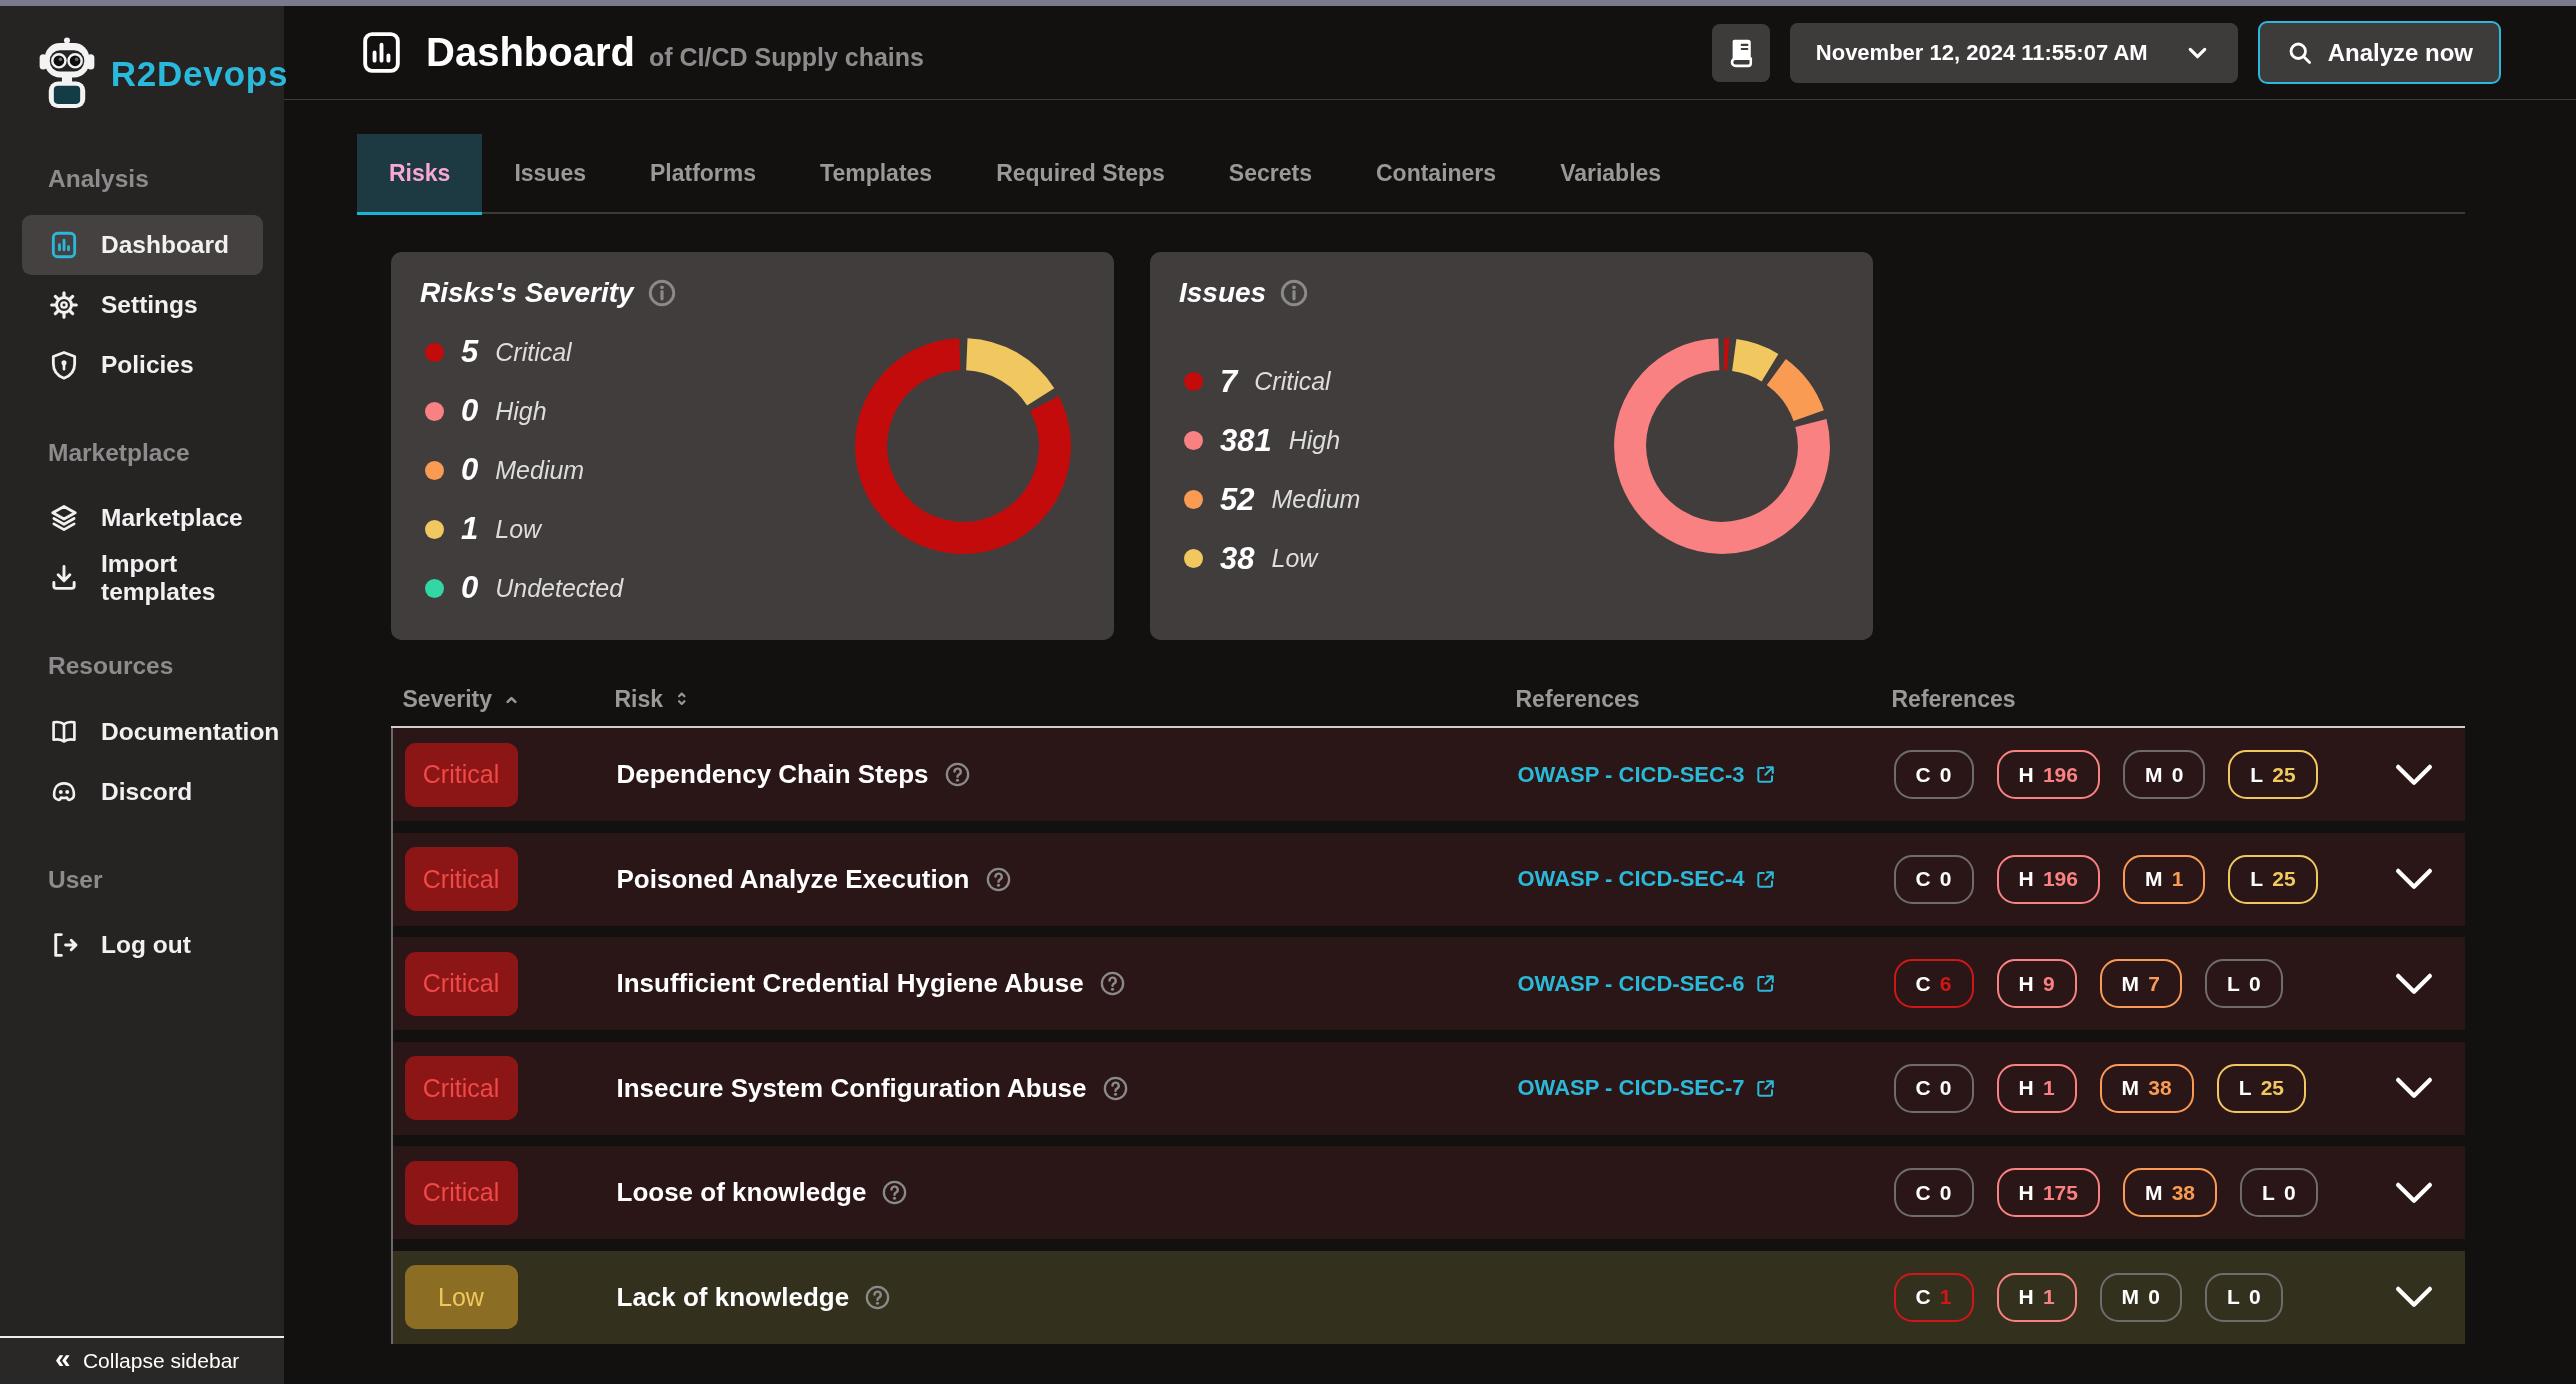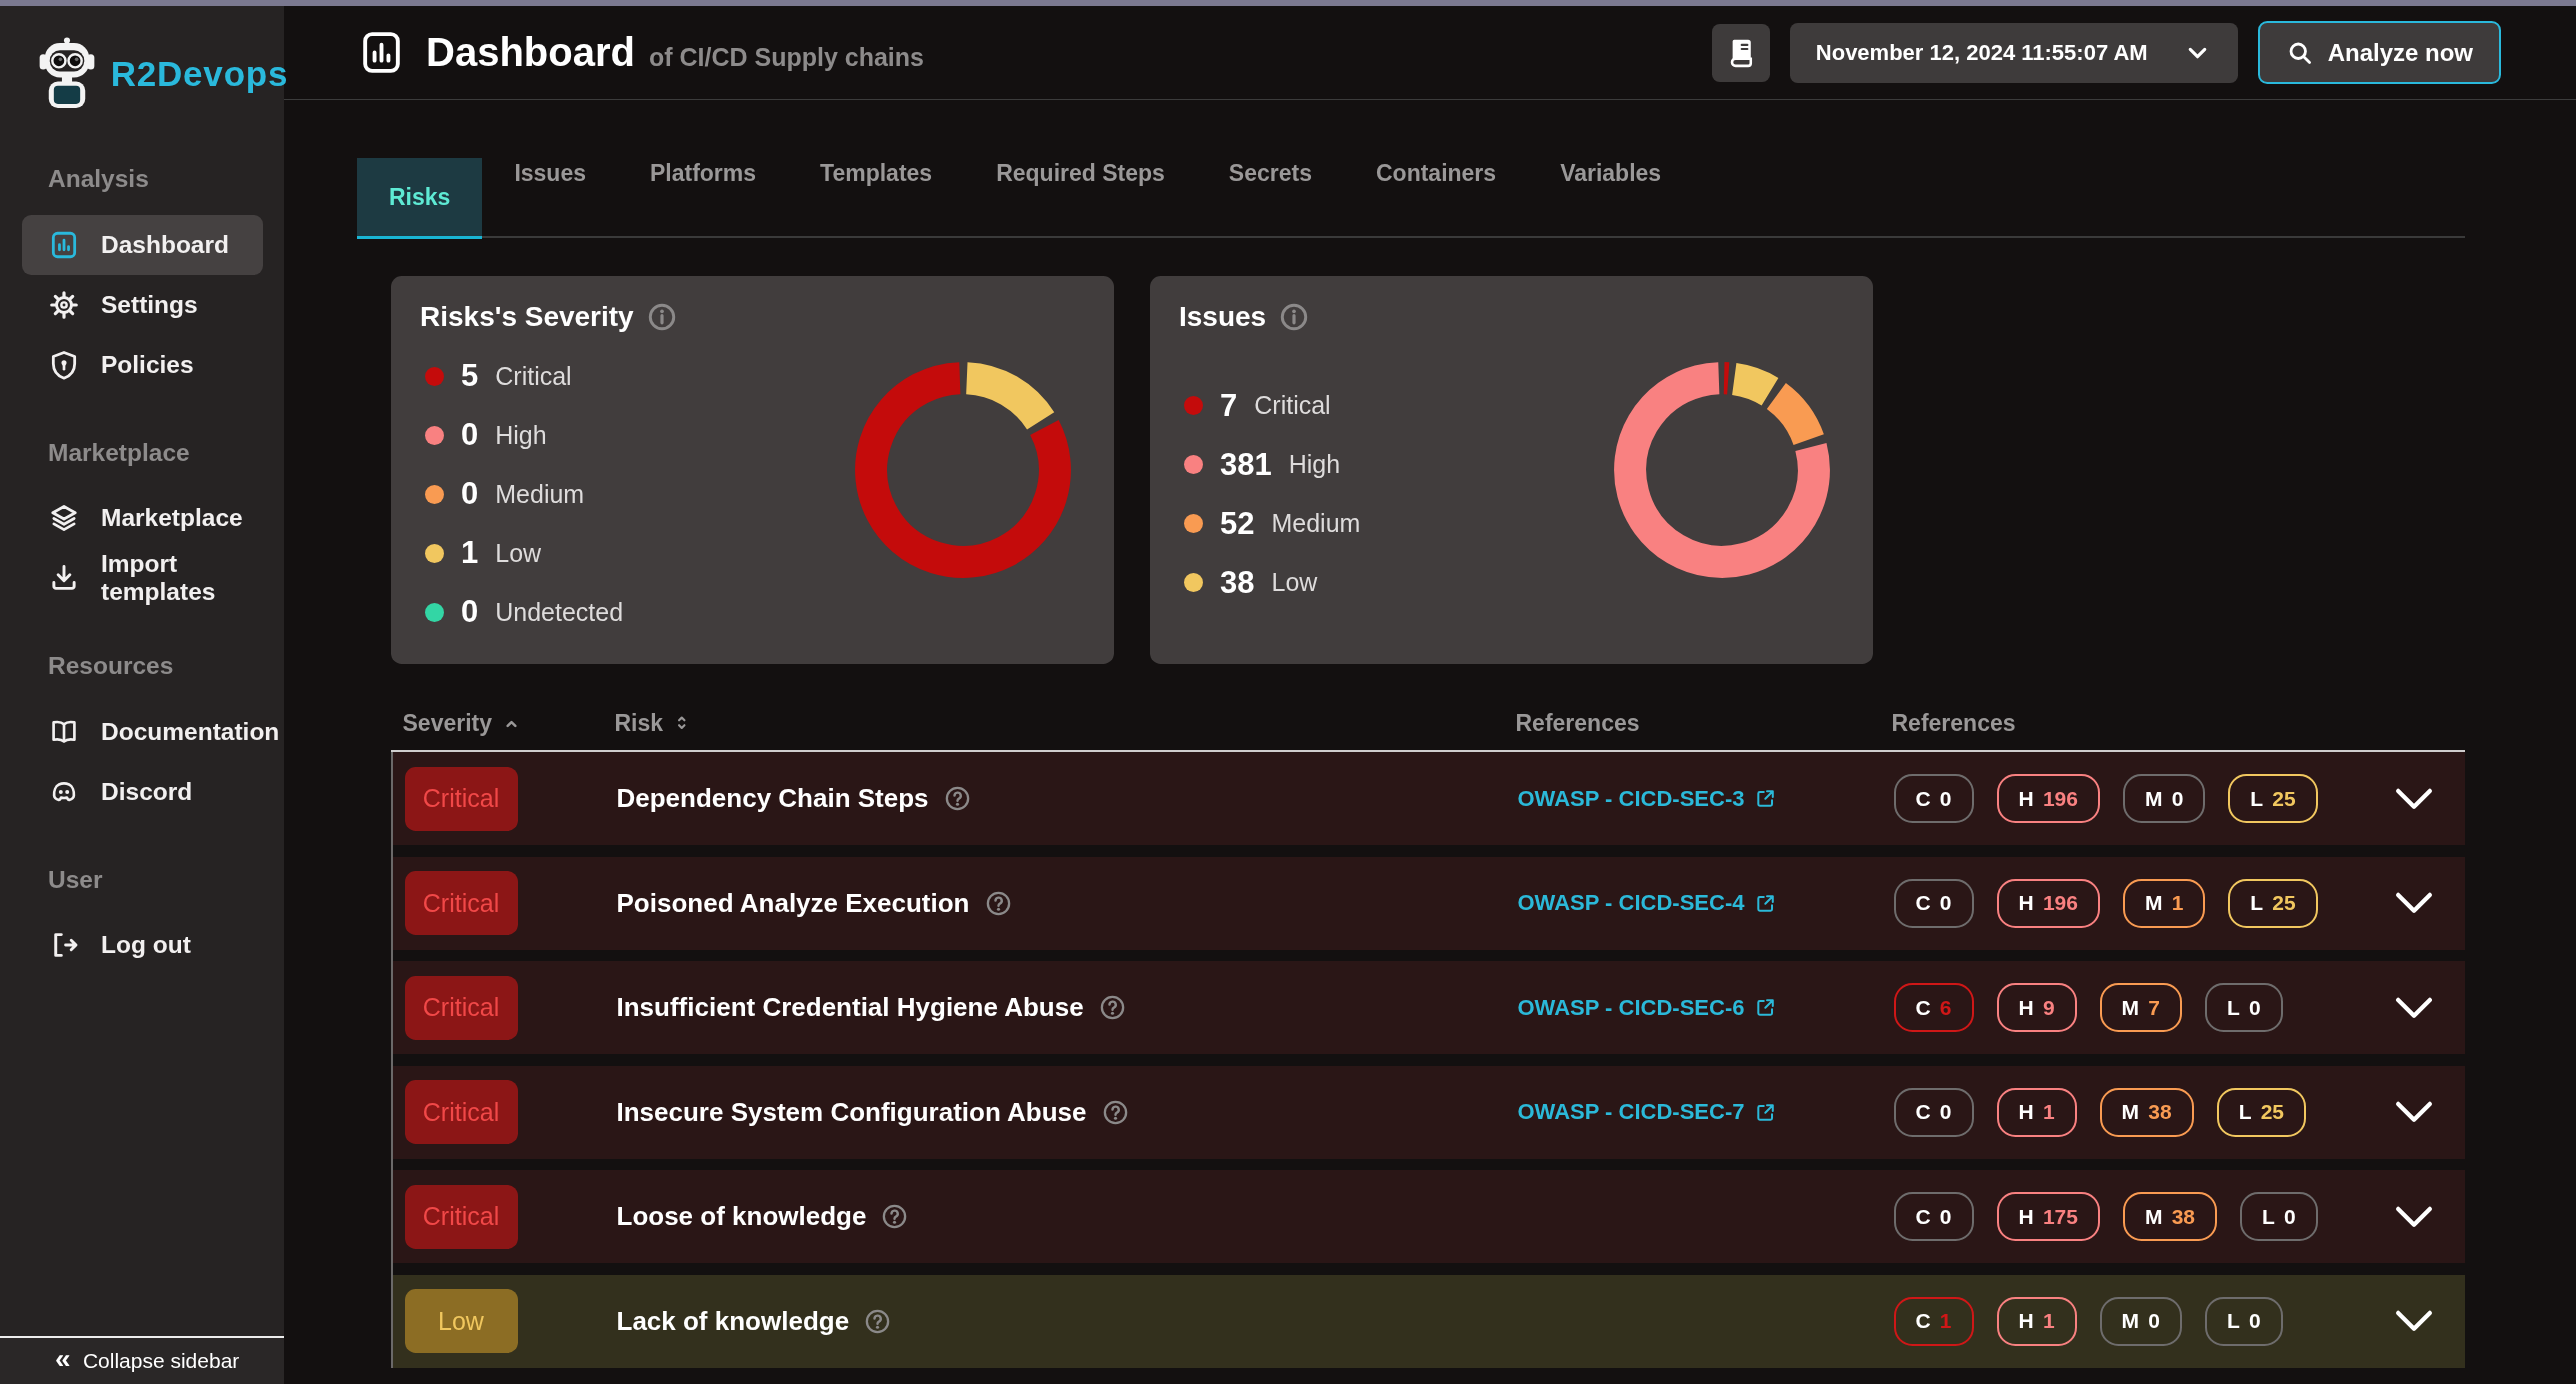--- a/index.html
+++ b/index.html
@@ -37,24 +37,24 @@
   .date-select { height:60px; background:#3e3b3b; border-radius:7.7px; display:flex; align-items:center;
     gap:35px; padding:0 26px; cursor:pointer; }
   .date-select .val { font-size:22px; font-weight:bold; }
   .analyze-btn { height:63px; background:#3e3b3b; border:2.3px solid #2ab9dc; border-radius:9.2px; color:#fff;
     display:flex; align-items:center; gap:14px; padding:0 26px; font-size:24px; font-weight:bold; cursor:pointer; }
 
   
   .tabs { display:flex; align-items:stretch; margin:34px 111px 0 73px; border-bottom:2.3px solid #3a3a3a; }
   .tab { height:81px; padding:0 32px; display:flex; align-items:center; font-size:23px; font-weight:bold;
     color:#9a9898; background:transparent; border:none; border-bottom:3.8px solid transparent; margin-bottom:-3.1px; cursor:pointer; }
-  .tab.active { color:#5eead4; background:#1d3a42; border-bottom-color:#19b5d4;margin-top:24px; }
+  .tab.active { color:#f9a8d4; background:#1d3a42; border-bottom-color:#19b5d4; }
 
   
-  .cards { display:flex; gap:36px; margin:38px 111px 0 107px; }
+  .cards { display:flex; gap:36px; margin:38px 111px 0 107px;font-style:italic; }
   .card { width:723px; height:388px; background:#413d3d; border-radius:10.7px; padding:24.5px 29px; position:relative; }
   .card-head { display:flex; align-items:center; gap:12.3px; }
   .card-title { font-size:28px; font-weight:bold; }
   .info-icon { width:32px; height:32px; color:#8b8989; cursor:pointer; }
   .legend { position:absolute; left:34px; top:71px; bottom:23px; display:flex; flex-direction:column; justify-content:center; gap:23px; }
   .legend-item { display:flex; align-items:center; gap:17px; }
   .legend-dot { width:19px; height:19px; border-radius:50%; flex:0 0 19px; }
   .legend-num { font-size:31px; font-weight:bold; color:#fff; }
   .legend-lbl { font-size:25px; color:#dedcdc; }
   .donut-wrap { position:absolute; right:40px; top:50%; transform:translateY(-50%); width:222px; height:222px; }

